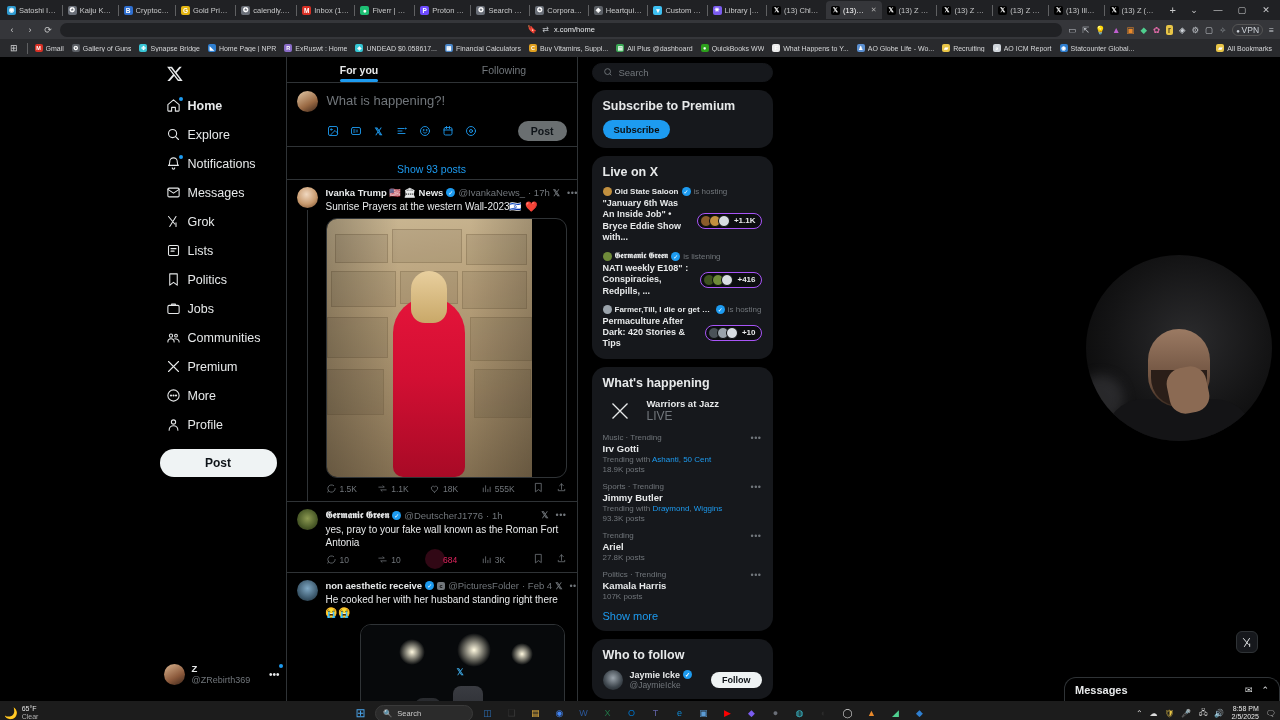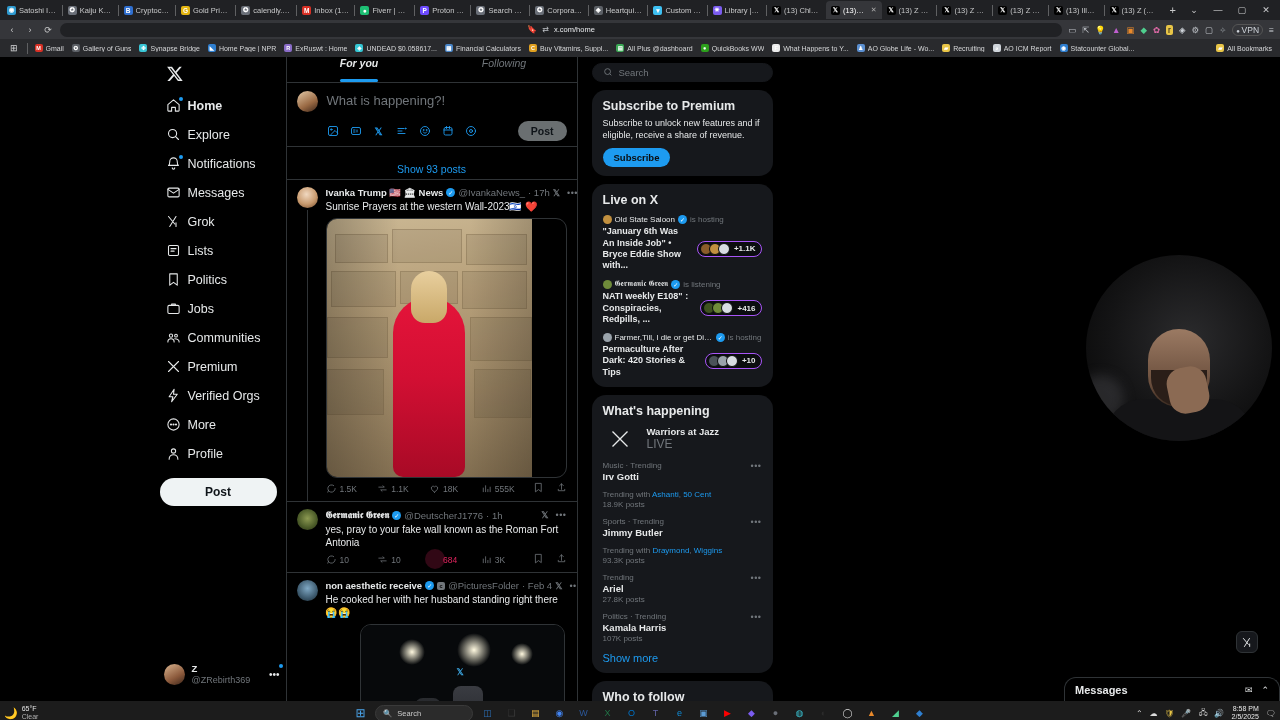--- a/index.html
+++ b/index.html
@@ -97,22 +97,22 @@
   #account-box .dots { margin-left: auto; font-size: 10px; color: #e7e9ea;
     position: relative; }
   #account-box .dots .bdot { position: absolute; top: -5px; right: -3px;
     width: 4px; height: 4px; border-radius: 50%; background: #1d9bf0; }
 
   
   #center-col { width: 292px; flex: 0 0 292px;
     border-left: 1px solid #2f3336; border-right: 1px solid #2f3336;
     overflow: hidden; }
   #feed-tabs { height: 26px; display: flex; border-bottom: 1px solid #2f3336; }
-  .feed-tab { flex: 1; display: flex; align-items: flex-start; justify-content: center;
-    font-size: 10.5px; color: #71767b; position: relative; font-style: italic; }
+  .feed-tab { flex: 1; display: flex; align-items: center; justify-content: center;
+    font-size: 10.5px; color: #71767b; position: relative; }
   .feed-tab.active { color: #e7e9ea; font-weight: 700; }
   .feed-tab.active::after { content: ""; position: absolute; bottom: 0;
     left: 50%; transform: translateX(-50%); width: 38px; height: 3px;
     background: #1d9bf0; border-radius: 2px; }
 
   #composer { padding: 8px 10px 5px 10px; border-bottom: 1px solid #2f3336; }
   .comp-row { display: flex; gap: 9px; align-items: flex-start; }
   .comp-av { width: 21px; height: 21px; border-radius: 50%; flex: 0 0 auto;
     background: linear-gradient(150deg,#e3c9a8,#9a6a44 60%,#3a2418); }
   #composer-placeholder { font-size: 13px; color: #71767b; padding-top: 2px; }
@@ -200,42 +200,42 @@
   .rs-title { font-size: 12.5px; font-weight: 800; color: #e7e9ea; }
   .rs-body { font-size: 9px; color: #e7e9ea; margin-top: 4px; line-height: 1.35; }
   #subscribe-btn { margin-top: 7px; background: #1d9bf0; color: #0b0d0f;
     font-size: 9.5px; font-weight: 700; padding: 4px 11px; border-radius: 14px;
     display: inline-block; }
   .live-item { margin-top: 8px; }
   .live-host { display: flex; align-items: center; gap: 3px; font-size: 8px;
     white-space: nowrap; overflow: hidden; }
   .live-host .hav { width: 9px; height: 9px; border-radius: 50%;
     background: #7a5c3a; flex: 0 0 auto; }
-  .live-host .hname { font-weight: 400; color: #e7e9ea; overflow: hidden;
+  .live-host .hname { font-weight: 700; color: #e7e9ea; overflow: hidden;
     text-overflow: ellipsis; }
   .live-host .hact { color: #71767b; }
   .live-row { display: flex; align-items: center; gap: 6px; margin-top: 2px; }
   .live-ttl { font-size: 9px; font-weight: 800; color: #e7e9ea; line-height: 1.25;
     flex: 1; }
   .live-pill { display: flex; align-items: center; border-radius: 11px;
     border: 1.2px solid #a855f7; padding: 1px 5px 1px 2px; gap: 2px; flex: 0 0 auto;
     background: #0b0d0f; }
   .live-pill .pav { width: 12px; height: 12px; border-radius: 50%;
     border: 1px solid #0b0d0f; margin-right: -5px; }
   .live-pill .pcount { font-size: 8px; font-weight: 700; color: #e7e9ea;
     margin-left: 7px; }
   .wh-live { display: flex; align-items: center; gap: 10px; margin-top: 7px; }
   .wh-live .xl { width: 34px; height: 28px; display: flex; align-items: center;
     justify-content: center; }
   .wh-live .t1 { font-size: 9.5px; font-weight: 800; color: #e7e9ea; }
   .wh-live .t2 { font-size: 12px; color: #71767b; }
   .trend { margin-top: 8px; position: relative; }
   .trend .cat { font-size: 8px; color: #71767b; }
   .trend .nm { font-size: 9.5px; font-weight: 800; color: #e7e9ea; margin-top: 1px; }
-  .trend .with { font-size: 8px; color: #71767b; margin-top: 8px; }
+  .trend .with { font-size: 8px; color: #71767b; margin-top: 1px; }
   .trend .with a { color: #1d9bf0; text-decoration: none; }
   .trend .cnt { font-size: 8px; color: #71767b; margin-top: 1px; }
   .trend .dots { position: absolute; right: 0; top: 0; color: #71767b;
     font-size: 9px; letter-spacing: 0.5px; }
   #show-more { font-size: 11px; color: #1d9bf0; margin-top: 9px; }
   .wtf-row { display: flex; align-items: center; gap: 7px; margin-top: 8px; }
   .wtf-row .wav { width: 20px; height: 20px; border-radius: 50%;
     background: radial-gradient(circle at 50% 40%,#9aa3ab,#3c444b 60%,#1a1e22);
     flex: 0 0 auto; }
   .wtf-row .wn { font-size: 9px; font-weight: 800; display: flex;
@@ -599,28 +599,20 @@
             </span>
             <span class="nlabel">Communities</span>
           </div>
           <div class="nav-item">
             <span class="nav-ic">
               <svg viewBox="0 0 24 24">
                 <path d="M4 4l16 16M20 4L4 20"></path>
               </svg>
             </span>
             <span class="nlabel">Premium</span>
-          </div>
-          <div class="nav-item">
-            <span class="nav-ic">
-              <svg viewBox="0 0 24 24">
-                <path d="M13 2L5 14h6l-2 8 9-12h-6z"></path>
-              </svg>
-            </span>
-            <span class="nlabel">Verified Orgs</span>
           </div>
           <div class="nav-item">
             <span class="nav-ic">
               <svg viewBox="0 0 24 24">
                 <circle cx="12" cy="12" r="9"></circle>
                 <circle cx="8" cy="12" r=".9" fill="#e7e9ea"></circle>
                 <circle cx="12" cy="12" r=".9" fill="#e7e9ea"></circle>
                 <circle cx="16" cy="12" r=".9" fill="#e7e9ea"></circle>
               </svg>
             </span>
@@ -867,21 +859,20 @@
         <svg viewBox="0 0 24 24" width="10" height="10" fill="none" stroke="#71767b" stroke-width="2.2">
               <circle cx="11" cy="11" r="7"></circle>
               <path d="M20 20l-4-4"></path>
             </svg>
       </span>
       <span>Search</span>
     </div>
 
     <div class="rs-card">
       <div class="rs-title">Subscribe to Premium</div>
-      <div class="rs-body">Subscribe to unlock new features and if eligible, receive a share of revenue.</div>
       <div id="subscribe-btn">Subscribe</div>
     </div>
 
     <div class="rs-card">
       <div class="rs-title">Live on X</div>
       <div id="live-list">
             <div class="live-item">
               <div class="live-host">
                 <span class="hav" style="background:#c2903f"></span>
                 <span class="hname">Old State Saloon</span>

